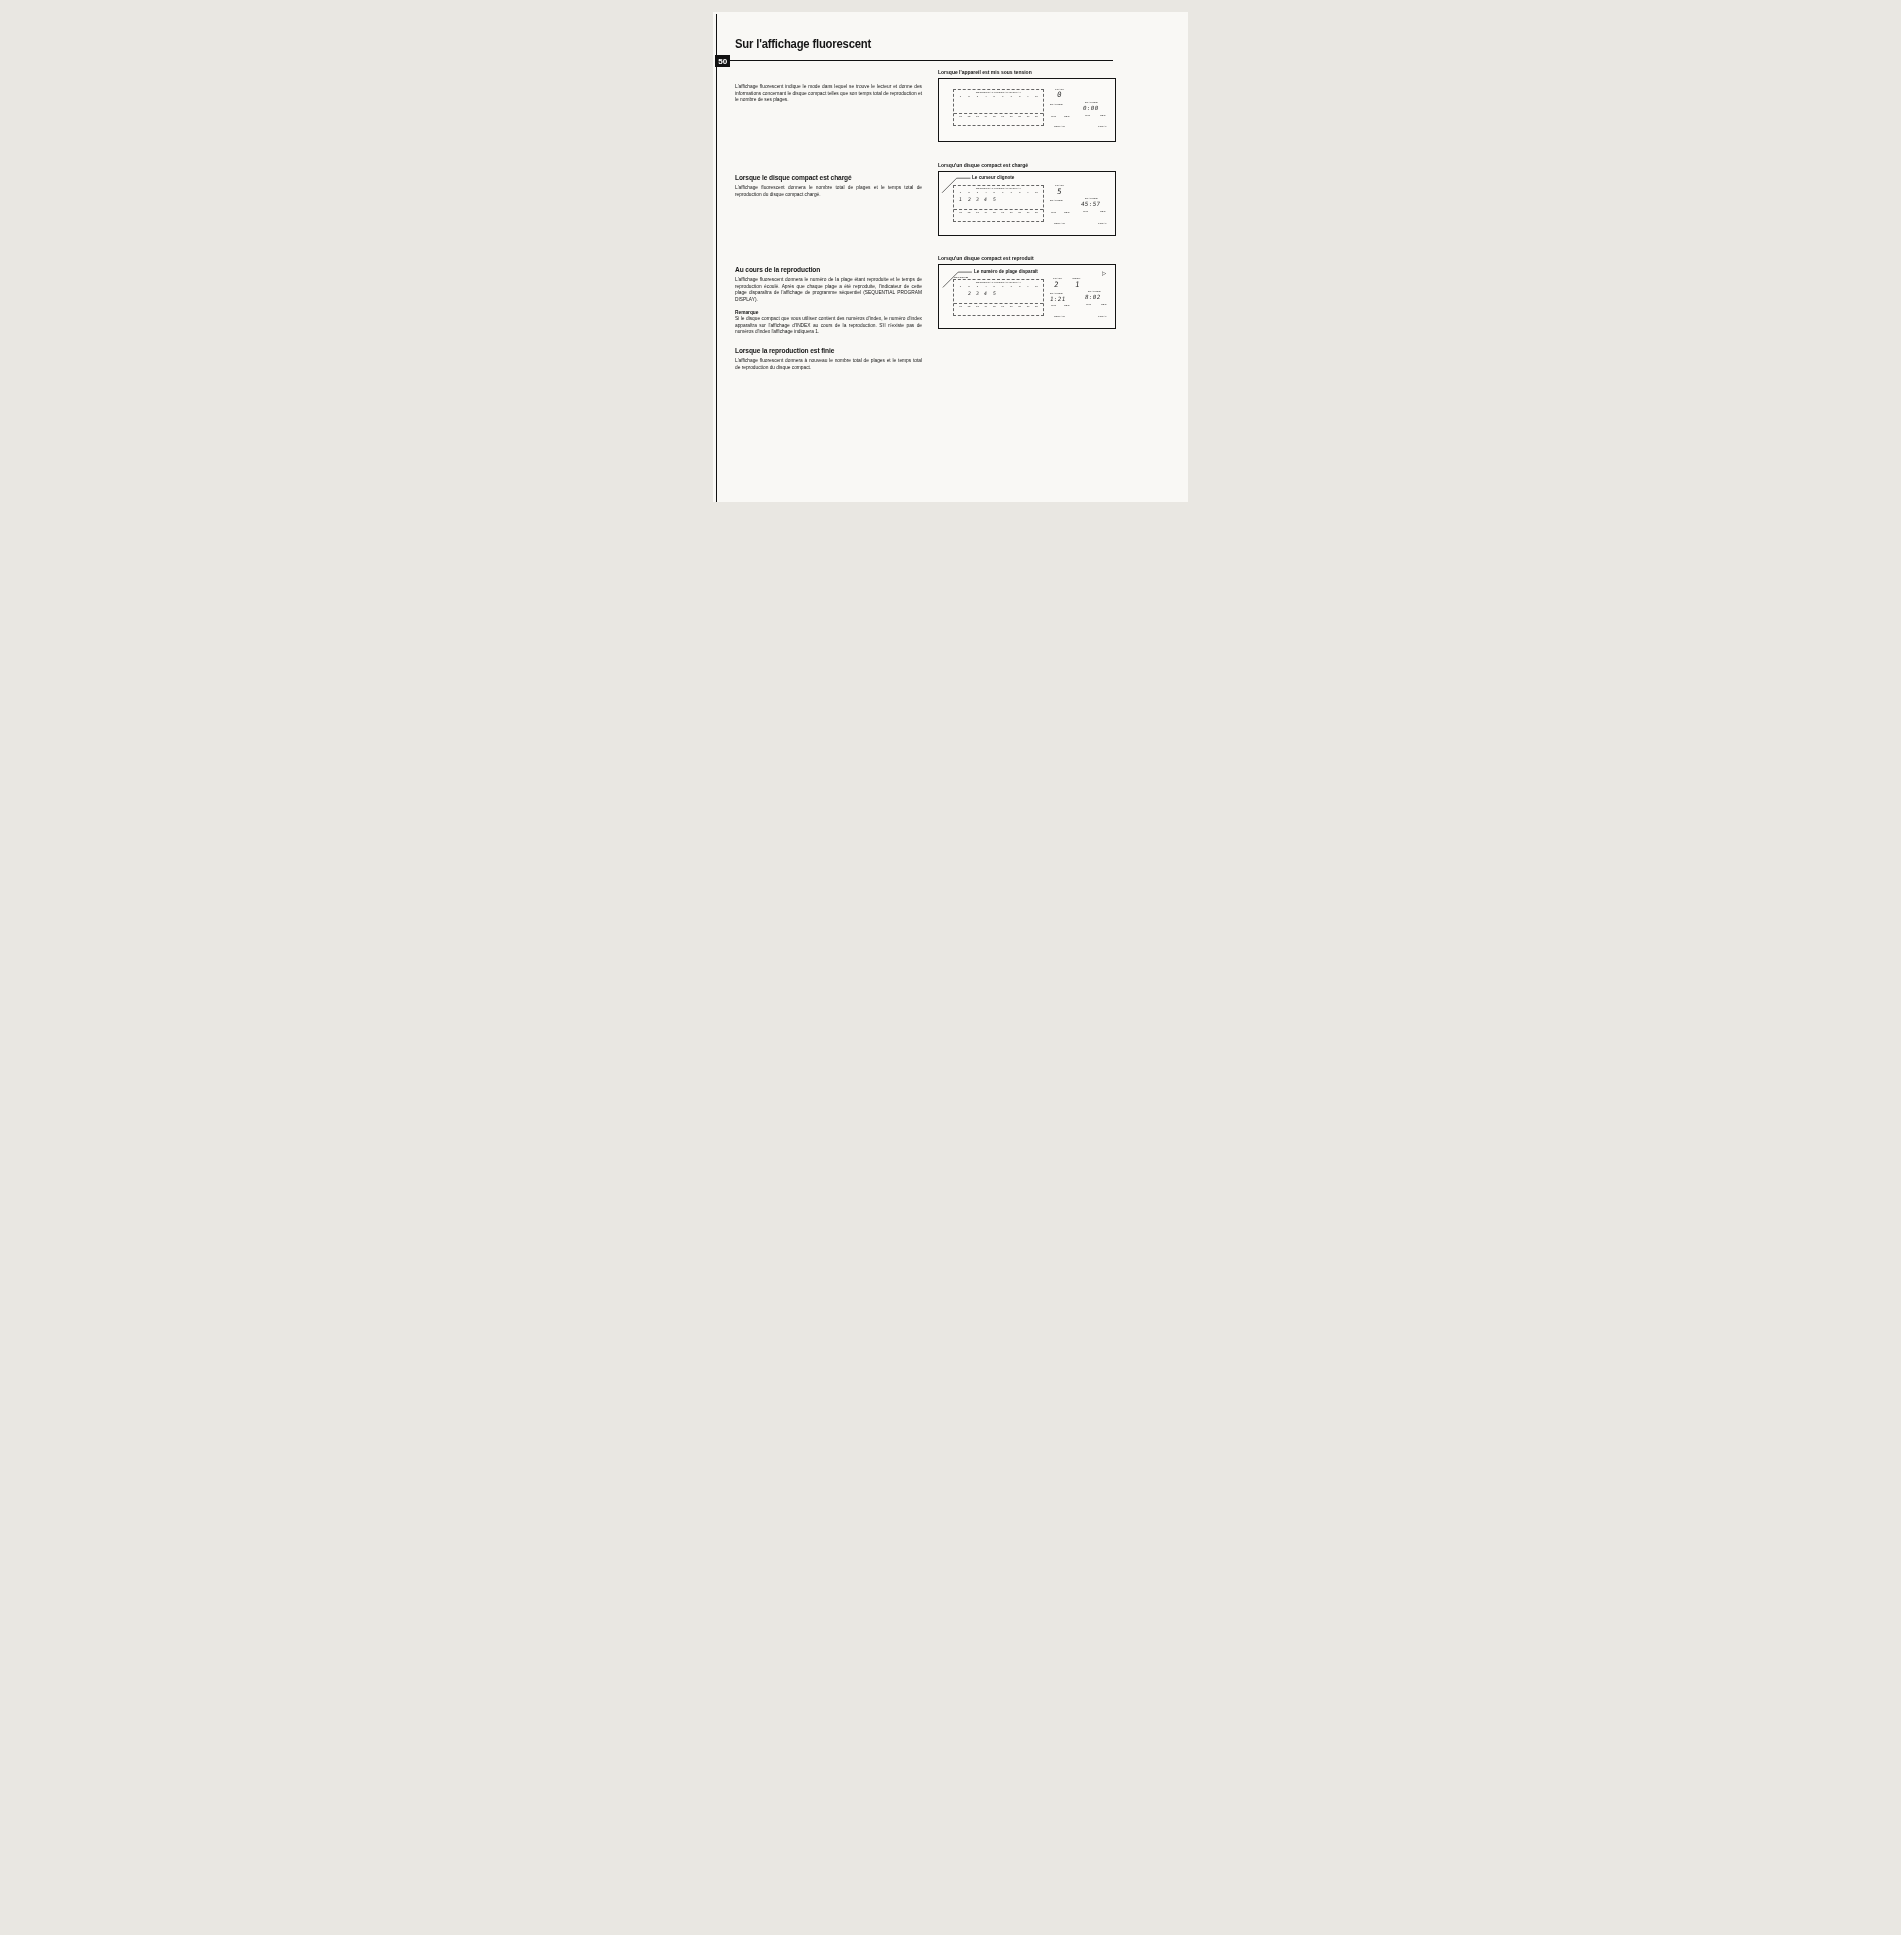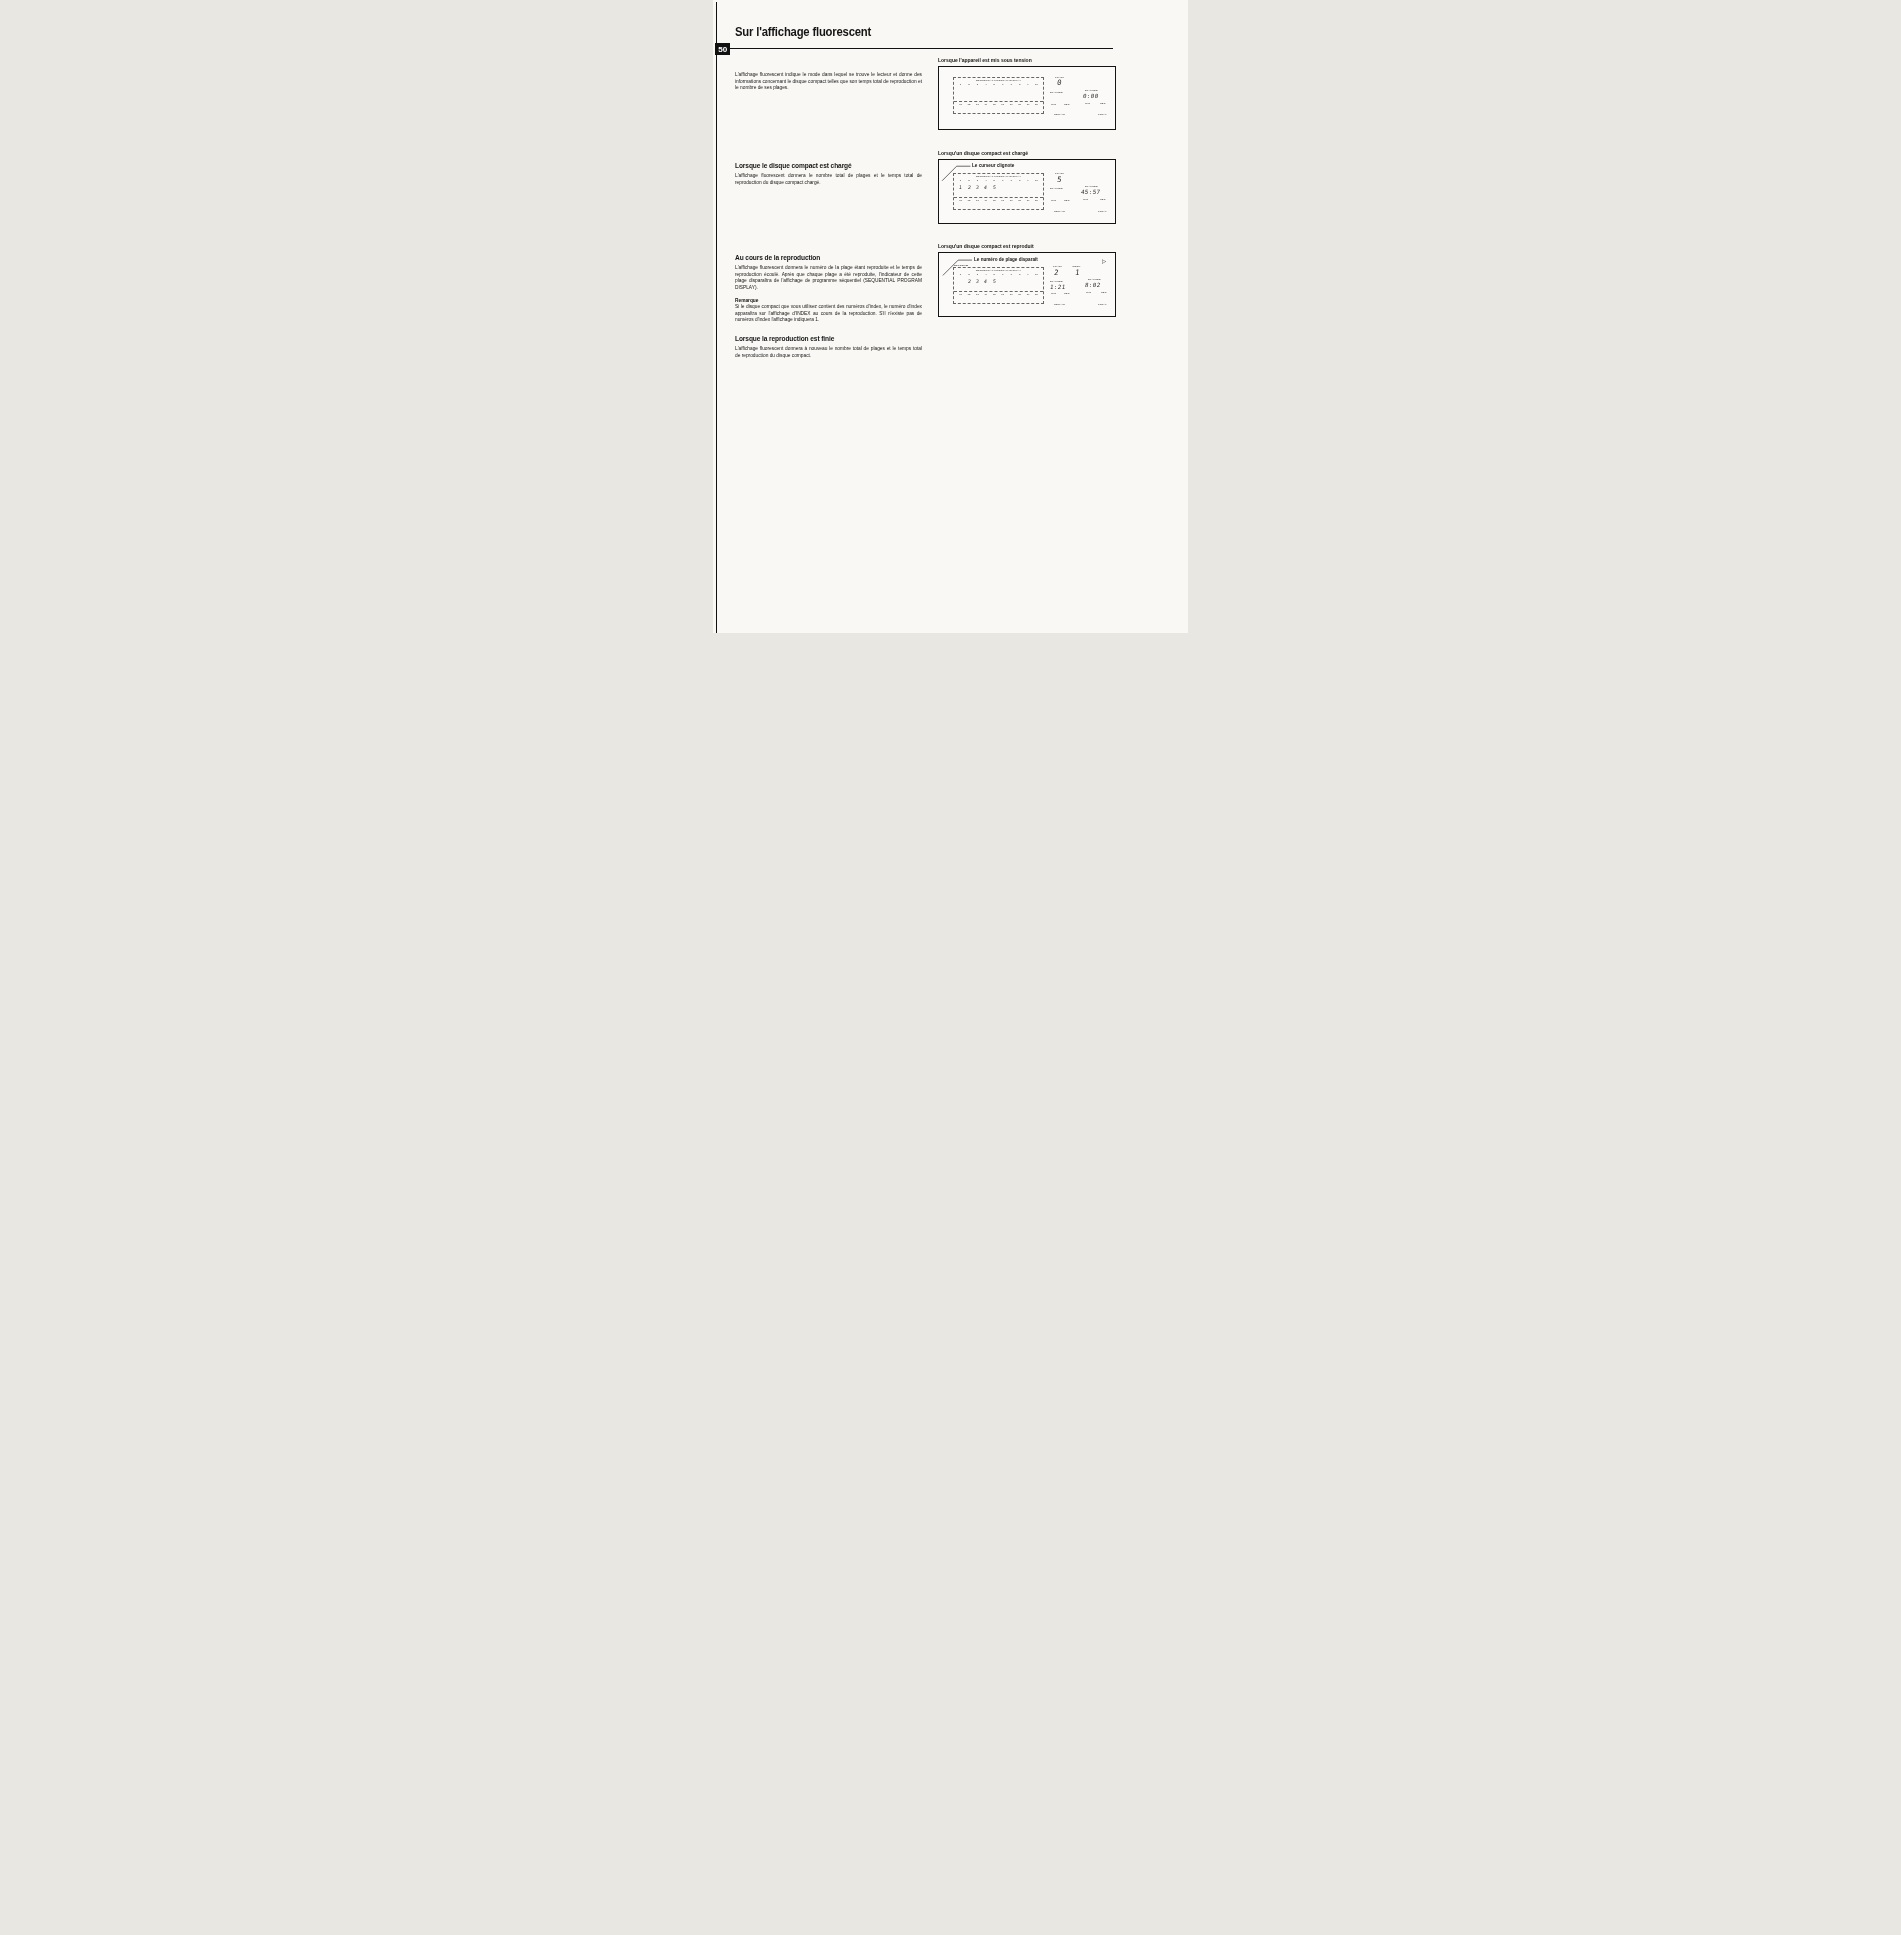--- a/index.html
+++ b/index.html
@@ -1,17 +1,17 @@
 <!DOCTYPE html>
 <html style="font-size:6.2px"><head>
 <meta charset="utf-8">
 <style>
   html,body{margin:0;padding:0;background:#e9e7e2;}
   body{font-family:"Liberation Sans",sans-serif;color:#161616;}
-  .page{position:relative;width:475px;height:633px;background:#f9f8f5;margin:0 auto;overflow:hidden;text-decoration:underline;}
+  .page{position:relative;width:475px;height:490px;background:#f9f8f5;margin:12px auto;overflow:hidden;text-decoration:underline;}
   .left-rule{position:absolute;left:2.7px;top:2.3px;width:1.2px;height:667px;background:#111;}
   .bottom-bar{position:absolute;left:0;top:668px;width:100%;height:5.8px;background:#111;}
   .doc-title{position:absolute;left:22px;top:17px;font-size:12px;font-weight:bold;letter-spacing:-0.2px;transform:scaleX(0.94);transform-origin:left;white-space:nowrap;}
   .page-badge{position:absolute;left:1.9px;top:43px;width:15.5px;height:12px;background:#111;color:#fff;font-size:8.1px;font-weight:bold;display:flex;align-items:center;justify-content:center;}
   .badge-rule{position:absolute;left:17.4px;top:48px;width:383px;height:1.2px;background:#111;}
   .body-text{position:absolute;left:22px;width:187px;font-size:4.8px;line-height:1.42;text-align:justify;}
   .sec-heading{position:absolute;left:22px;font-size:6.6px;font-weight:bold;letter-spacing:-0.1px;}
   .note-heading{position:absolute;left:22px;font-size:4.8px;font-weight:bold;}
   .fig-heading{position:absolute;left:225px;font-size:5px;font-weight:bold;}
   .display-box{position:absolute;left:225px;width:176px;background:#fbfaf8;border:0.8px solid #141414;}

